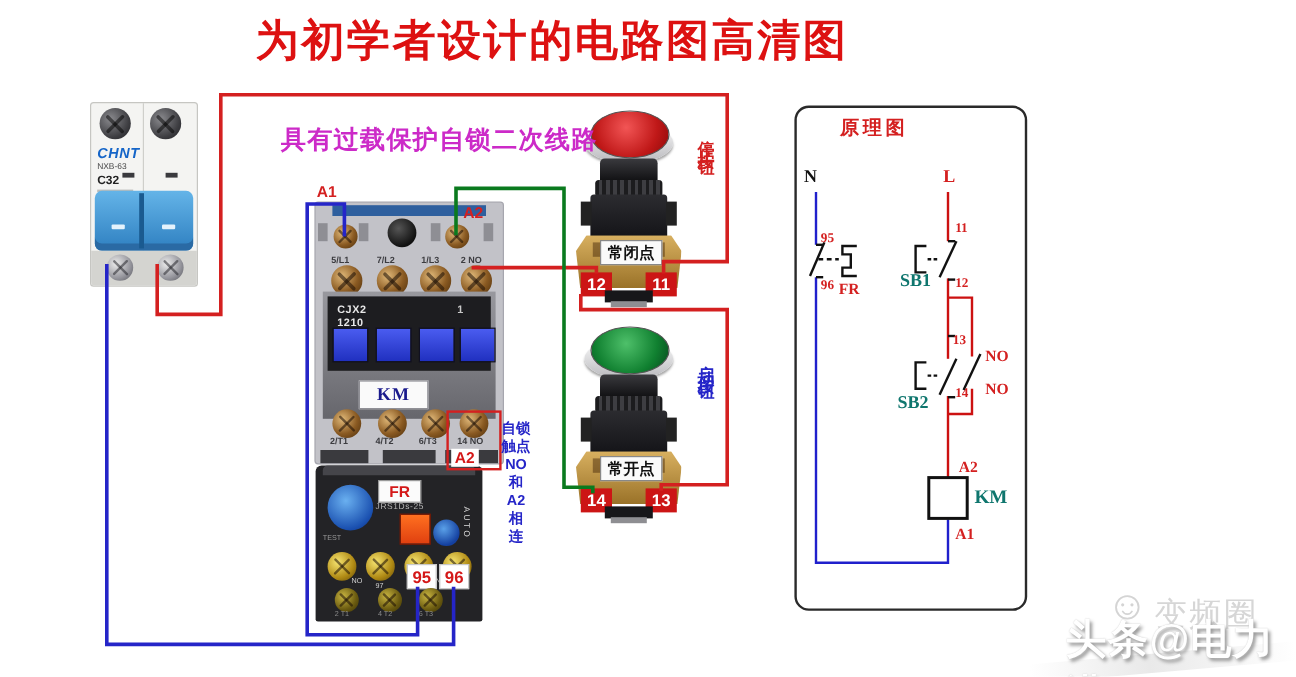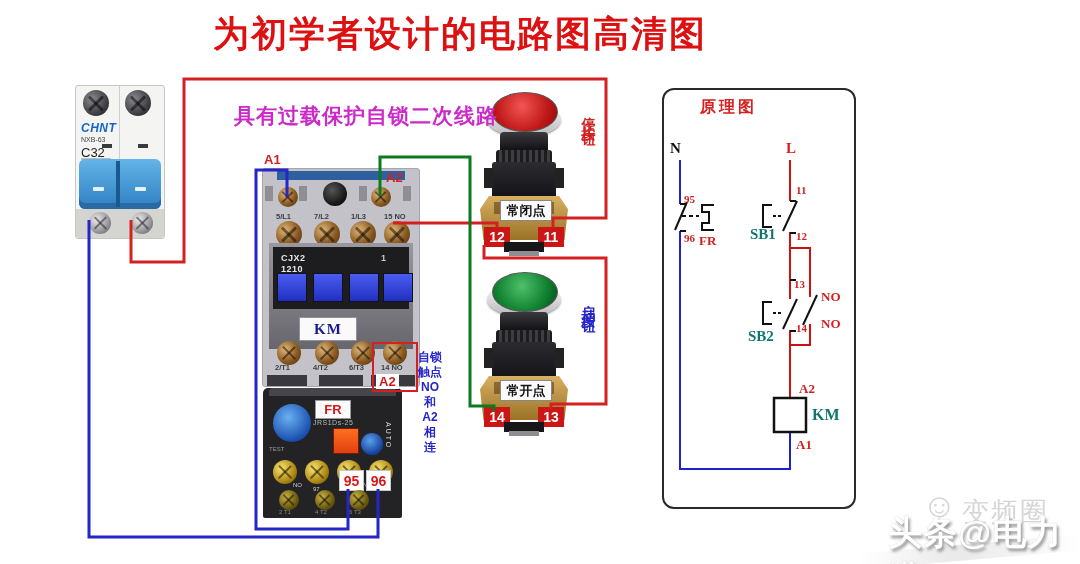--- a/index.html
+++ b/index.html
@@ -23,21 +23,21 @@
   .screw.dark{background:radial-gradient(circle at 35% 35%,#8a8a8e,#3c3c40 65%,#1e1e22);}
   .screw.dark::before,.screw.dark::after{background:rgba(0,0,0,.5);}
   .screw.yellow{background:radial-gradient(circle at 35% 35%,#f6e470,#b08a14 60%,#5c4406);}
   .screw.olive{background:radial-gradient(circle at 35% 35%,#c8b440,#6a5a10 60%,#3a3206);}
 
   
   .breaker{left:75px;top:85px;width:88px;height:152px;background:#f4f4f2;border:1px solid #c6c6c2;border-radius:3px;}
   .breaker .divider{left:43px;top:0;width:1px;height:123px;background:#cfcfcb;}
   .brand{left:5px;top:35px;font-size:12px;font-weight:bold;font-style:italic;color:#1565c8;letter-spacing:.5px;}
   .bk-model{left:5px;top:50px;font-size:7px;color:#444;}
-  .bk-rating{left:5px;top:59px;font-size:13px;font-weight:normal;color:#222;}
+  .bk-rating{left:5px;top:59px;font-size:10px;font-weight:bold;color:#222;}
   .fineline{height:2px;background:#bcbcb8;}
   .vent{width:10px;height:4px;background:#3a3a3e;}
   .handleblock{left:3px;top:73px;width:82px;height:50px;border-radius:6px;
         background:linear-gradient(#64b4e8,#2e7fc0);box-shadow:inset 0 -6px 0 #2a6aa4;}
   .handleseam{top:2px;width:4px;height:46px;background:#1a5a90;}
   .handledash{width:11px;height:4px;background:#e4f2fc;border-radius:1px;}
   .bk-bottom{left:0;top:123px;width:88px;height:29px;background:#d4d4d0;border-radius:0 0 3px 3px;}
 
   
   .contactor{left:262px;top:168px;width:156px;height:217px;background:#c2c2c8;border:1px solid #a6a6ae;border-radius:3px;}
@@ -167,21 +167,21 @@
     <div class="abs ct-nub" style="left:2px;"></div>
     <div class="abs ct-nub" style="left:36px;"></div>
     <div class="abs ct-nub" style="left:96px;"></div>
     <div class="abs ct-nub" style="left:140px;"></div>
     <div class="screw" style="left:15px;top:18px;width:20px;height:20px;"></div>
     <div class="screw" style="left:108px;top:18px;width:20px;height:20px;"></div>
     <div class="abs ct-black"></div>
     <div class="abs ct-toplabels" style="left:13px;">5/L1</div>
     <div class="abs ct-toplabels" style="left:51px;">7/L2</div>
     <div class="abs ct-toplabels" style="left:88px;">1/L3</div>
-    <div class="abs ct-toplabels" style="left:121px;">15 NO</div>
+    <div class="abs ct-toplabels" style="left:121px;">2 NO</div>
     <div class="screw" style="left:13px;top:52px;width:26px;height:26px;"></div>
     <div class="screw" style="left:51px;top:52px;width:26px;height:26px;"></div>
     <div class="screw" style="left:87px;top:52px;width:26px;height:26px;"></div>
     <div class="screw" style="left:121px;top:52px;width:26px;height:26px;"></div>
     <div class="abs ct-panel">
       <div class="abs ct-face">
         <div class="abs ct-model" style="left:8px;top:6px;">CJX2</div>
         <div class="abs ct-model" style="left:8px;top:17px;">1210</div>
         <div class="abs ct-model" style="left:108px;top:6px;color:#c8c8c8;">1</div>
       </div>

